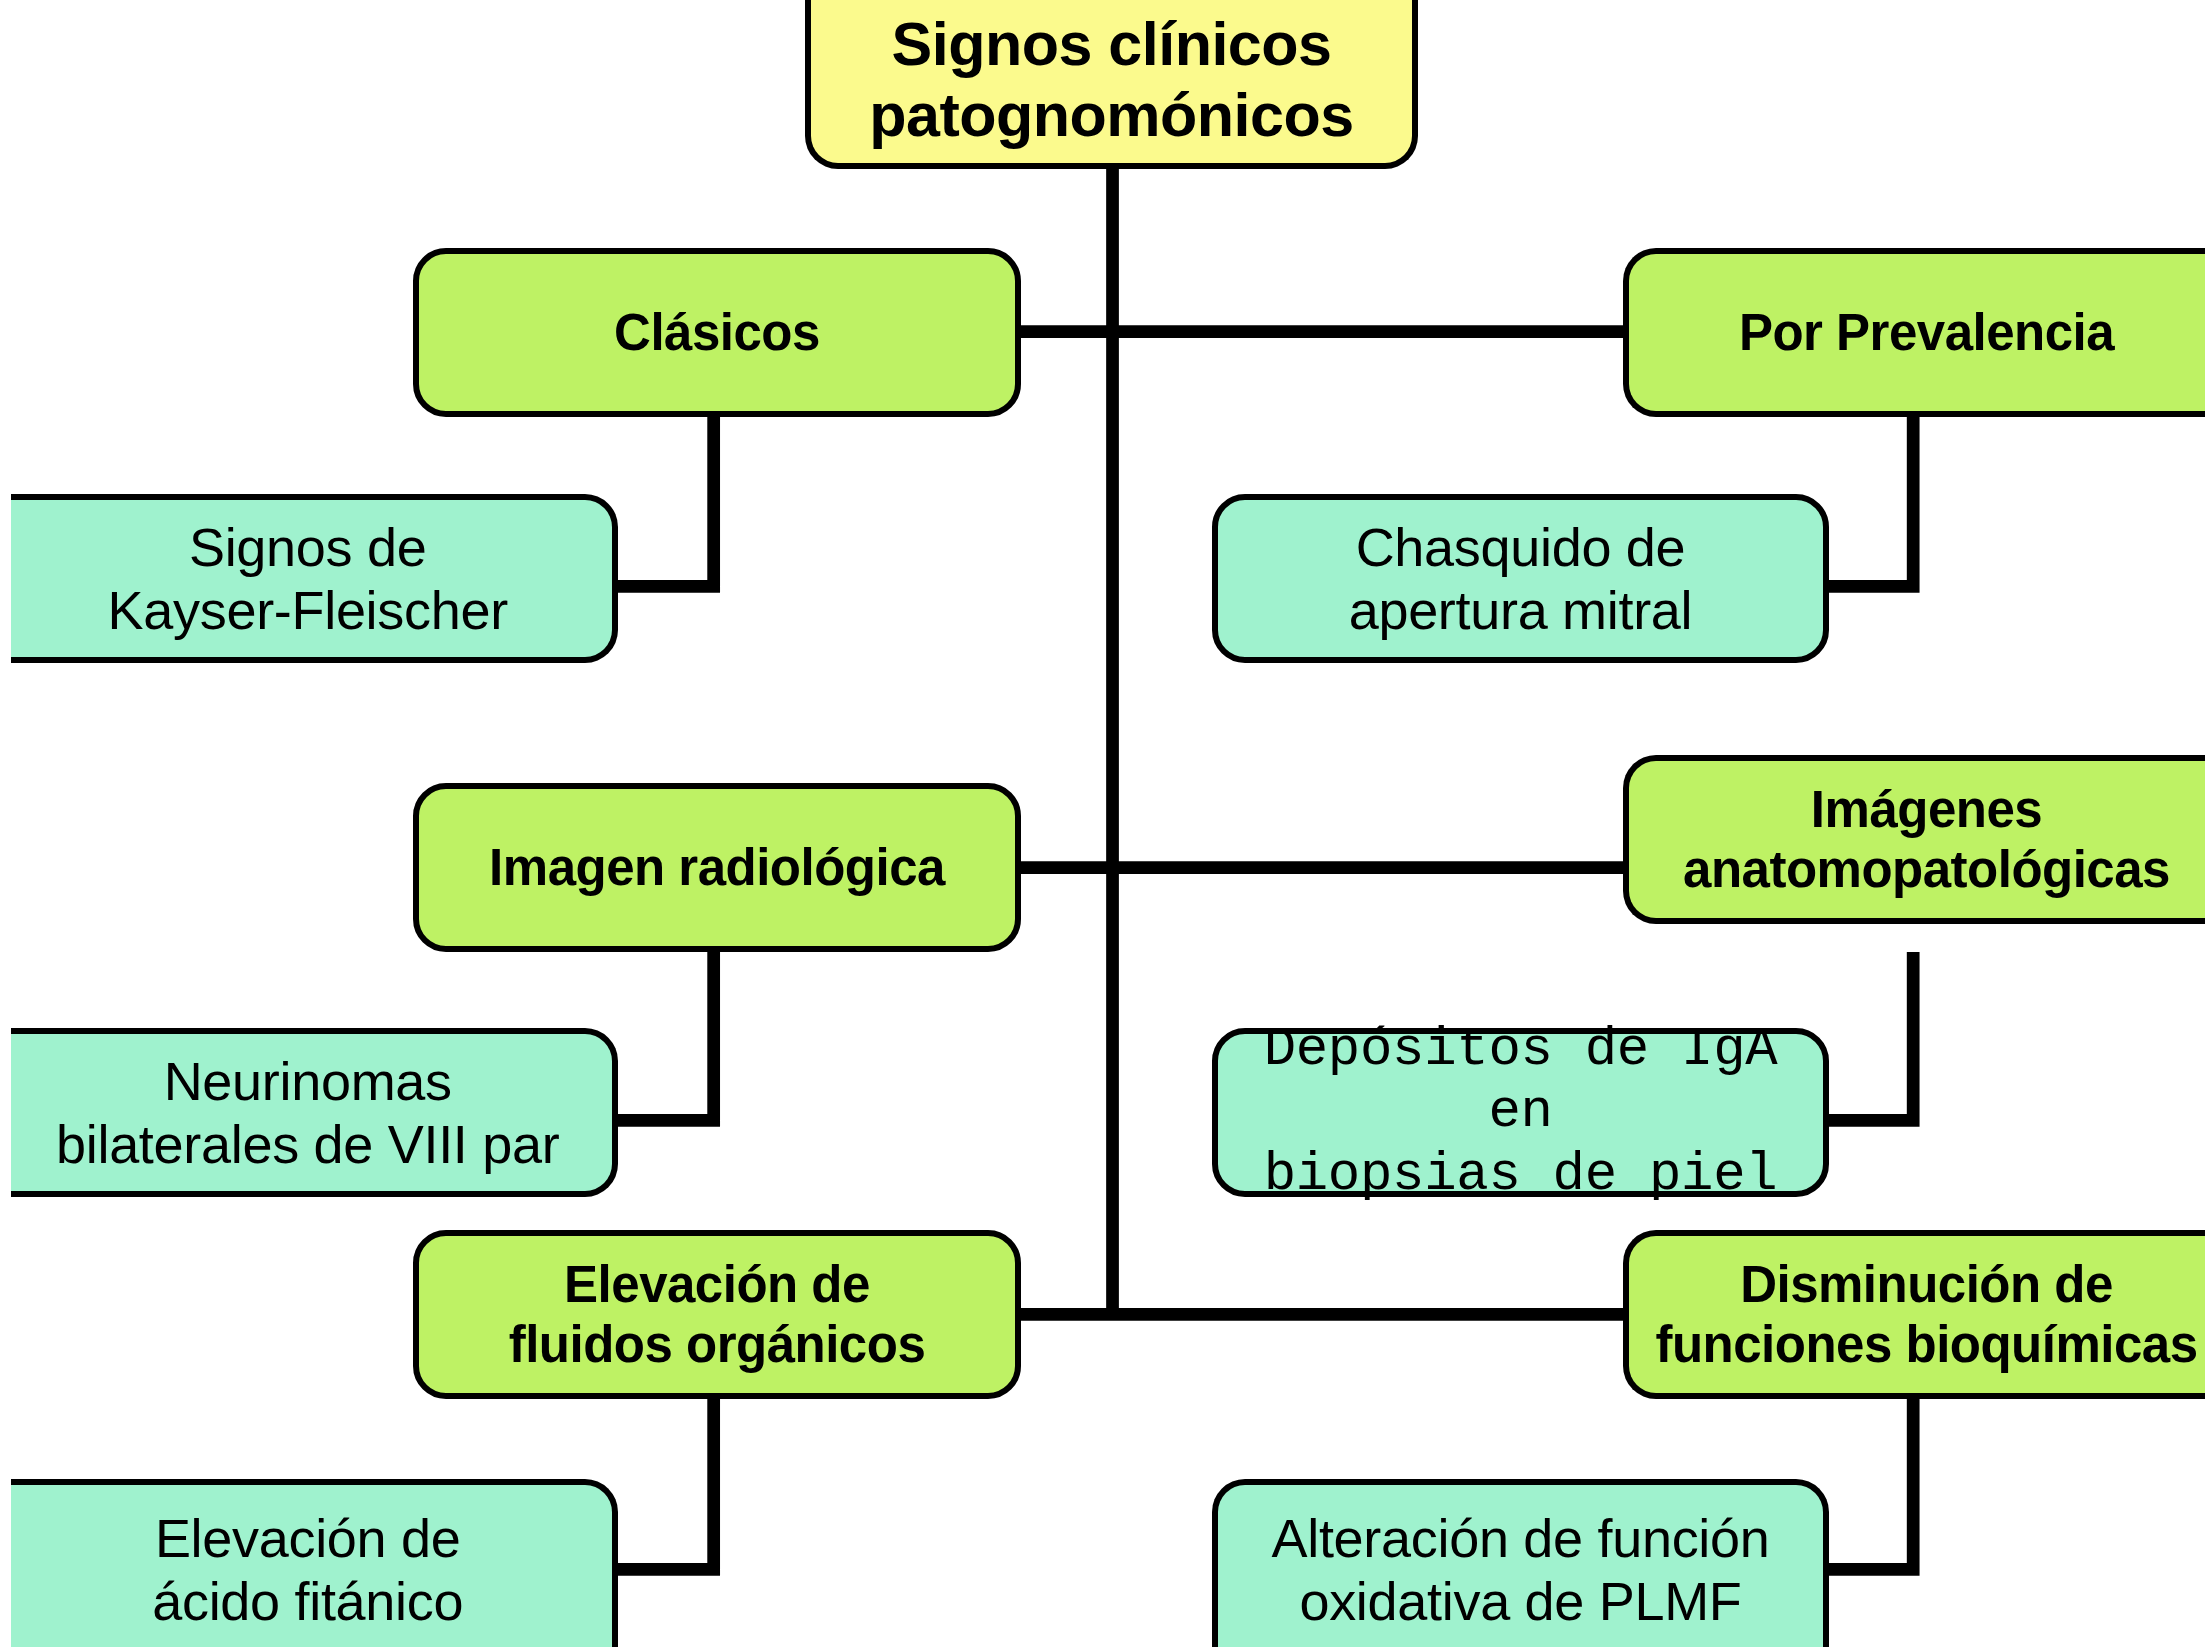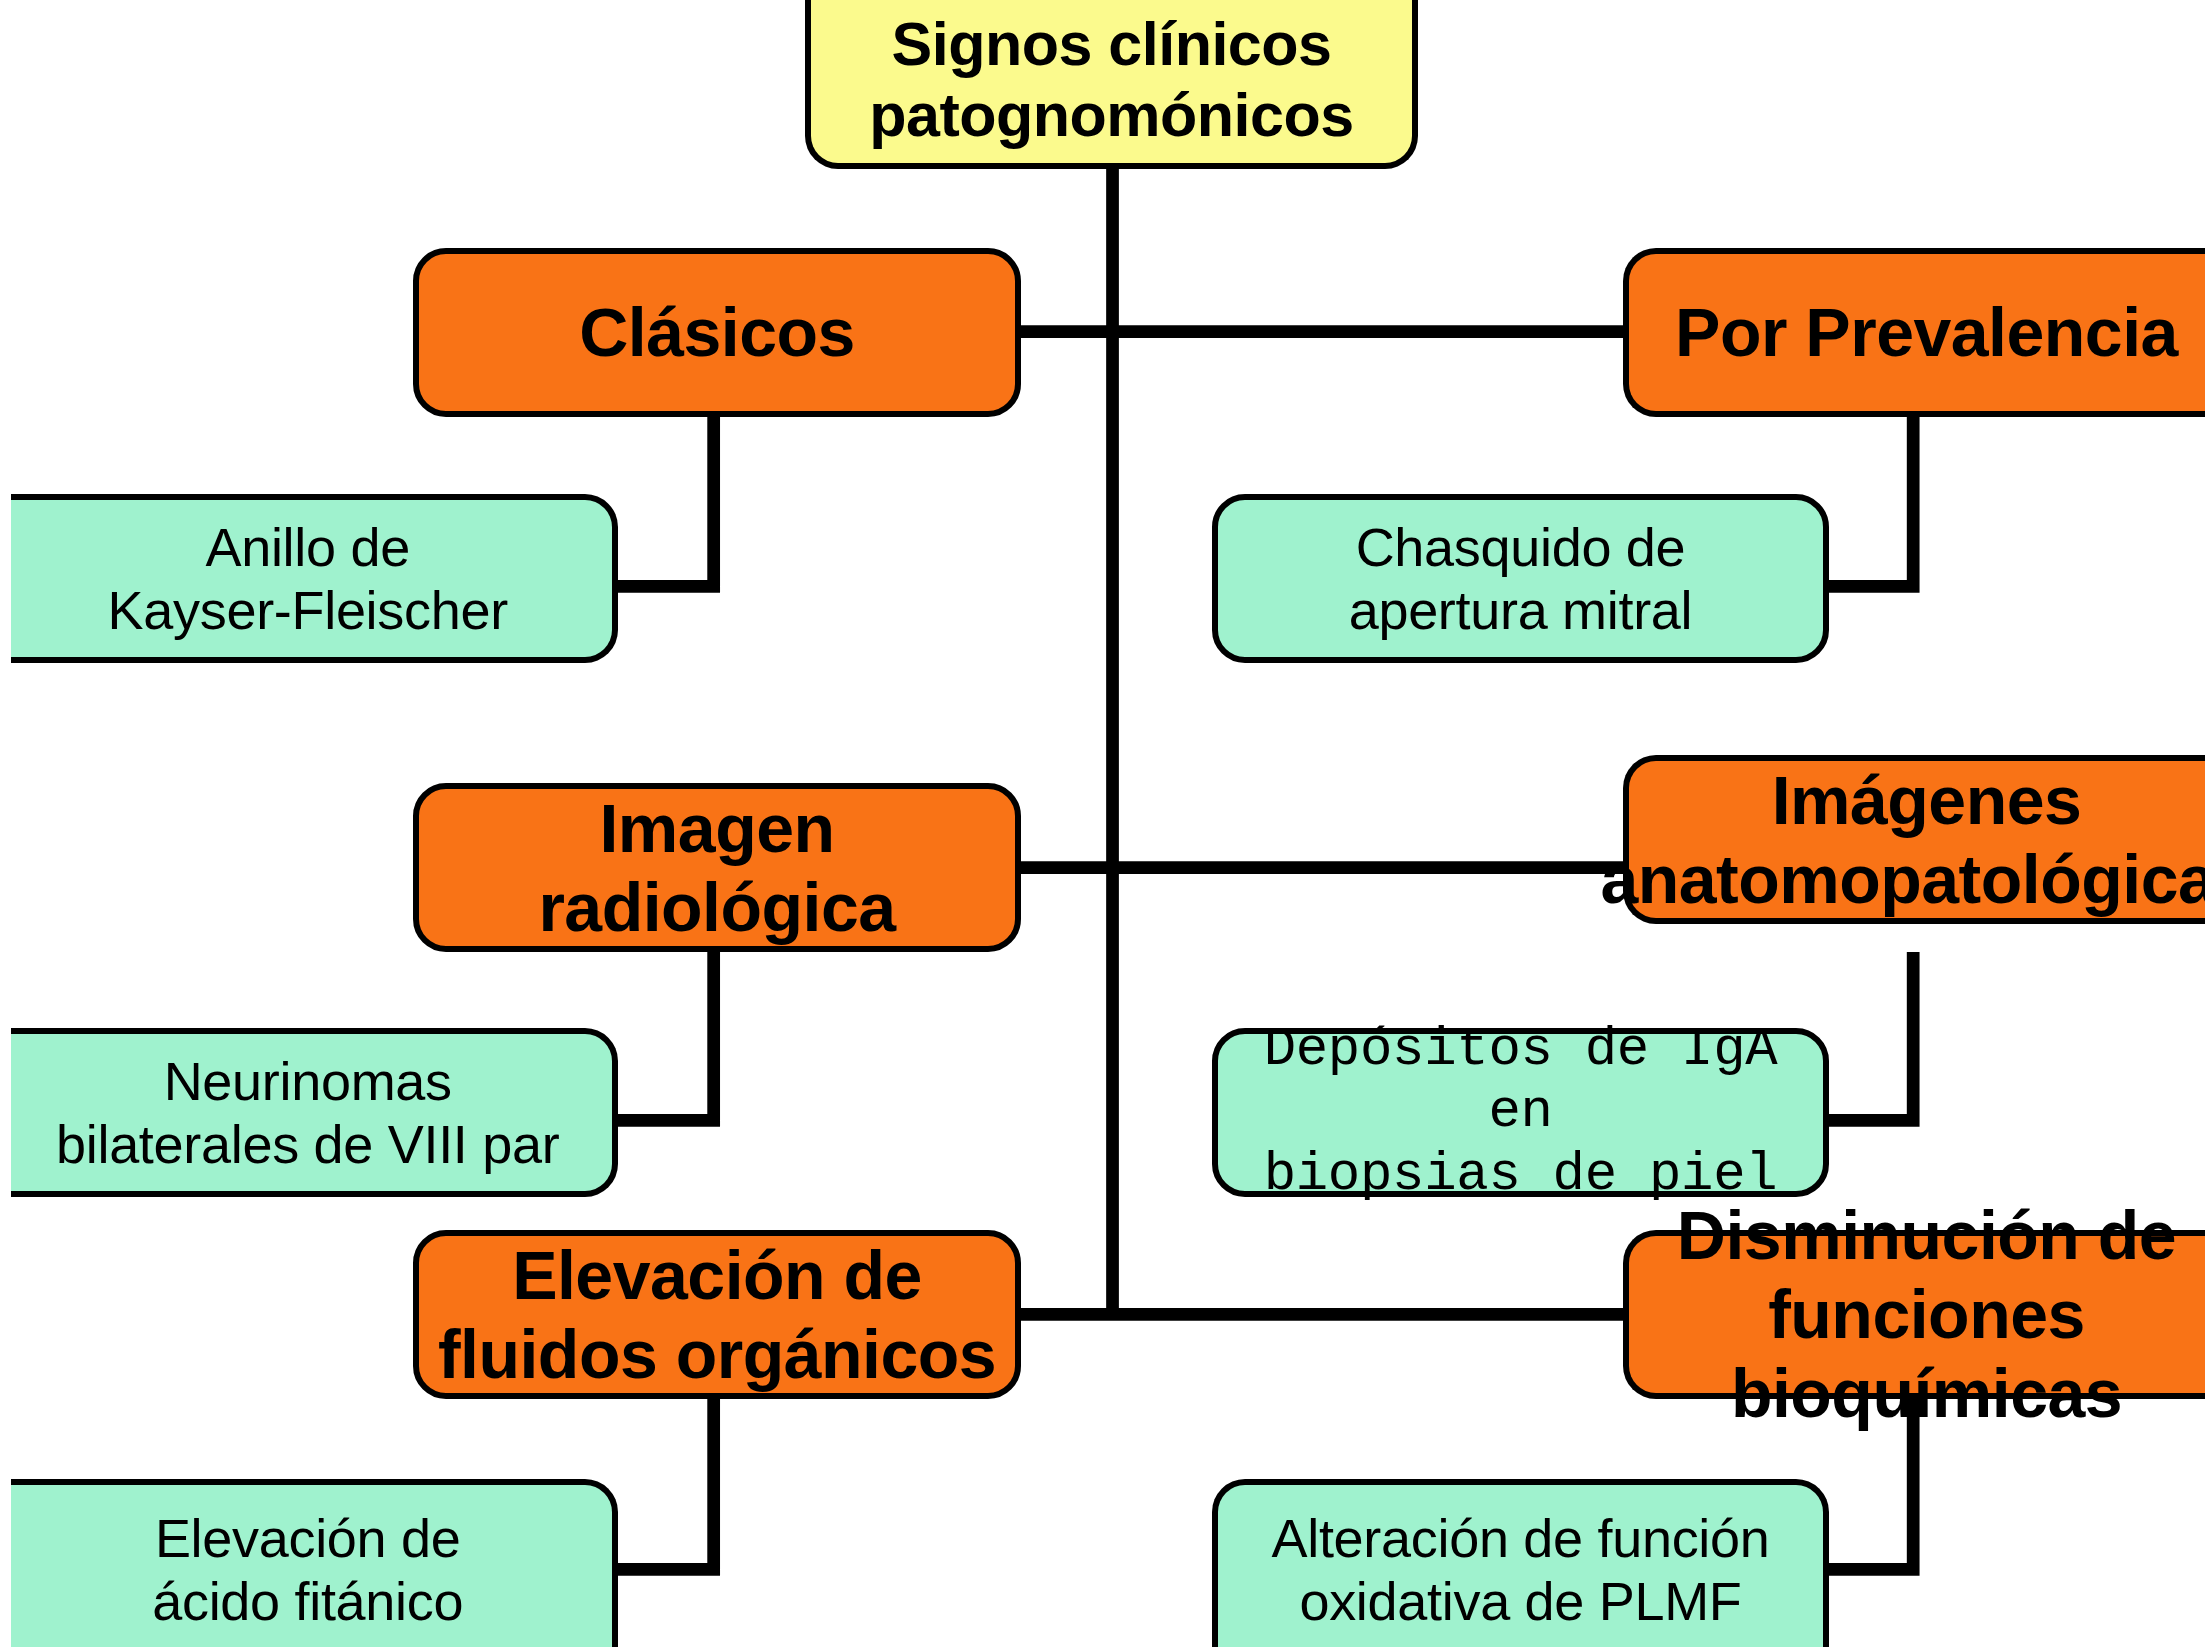--- a/index.html
+++ b/index.html
@@ -40,23 +40,23 @@
     padding: 3.9px 13.7px;
     white-space: pre-line;
   }
   .node-root {
     background: #fbfa8d;
     font-weight: bold;
     font-size: 61px;
     letter-spacing: -0.5px;
   }
   .node-category {
-    background: #f97316;
+    background: #bef264;
     font-weight: bold;
-    font-size: 68px;
+    font-size: 51px;
     letter-spacing: -0.5px;
   }
   .node-leaf {
     background: #9ff2ce;
     font-weight: normal;
     font-size: 54px;
     letter-spacing: -0.3px;
   }
   
   .bleed-right {
@@ -113,21 +113,21 @@
   <div class="node-box node-root bleed-top" style="left:794px; top:-3.9px; width:613px; height:173px;">
     <span>Signos clínicos
 patognomónicos</span>
   </div>
 
   <div class="node-box node-category" style="left:402px; top:248px; width:608px; height:169px;">
     <span>Clásicos</span>
   </div>
 
   <div class="node-box node-leaf bleed-left" style="left:-7.8px; top:494px; width:615px; height:169px;">
-    <span>Anillo de
+    <span>Signos de
 Kayser-Fleischer</span>
   </div>
 
   <div class="node-box node-category bleed-right" style="left:1612px; top:248px; width:601px; height:169px;">
     <span>Por Prevalencia</span>
   </div>
 
   <div class="node-box node-leaf" style="left:1201px; top:494px; width:617px; height:169px;">
     <span>Chasquido de
 apertura mitral</span>

